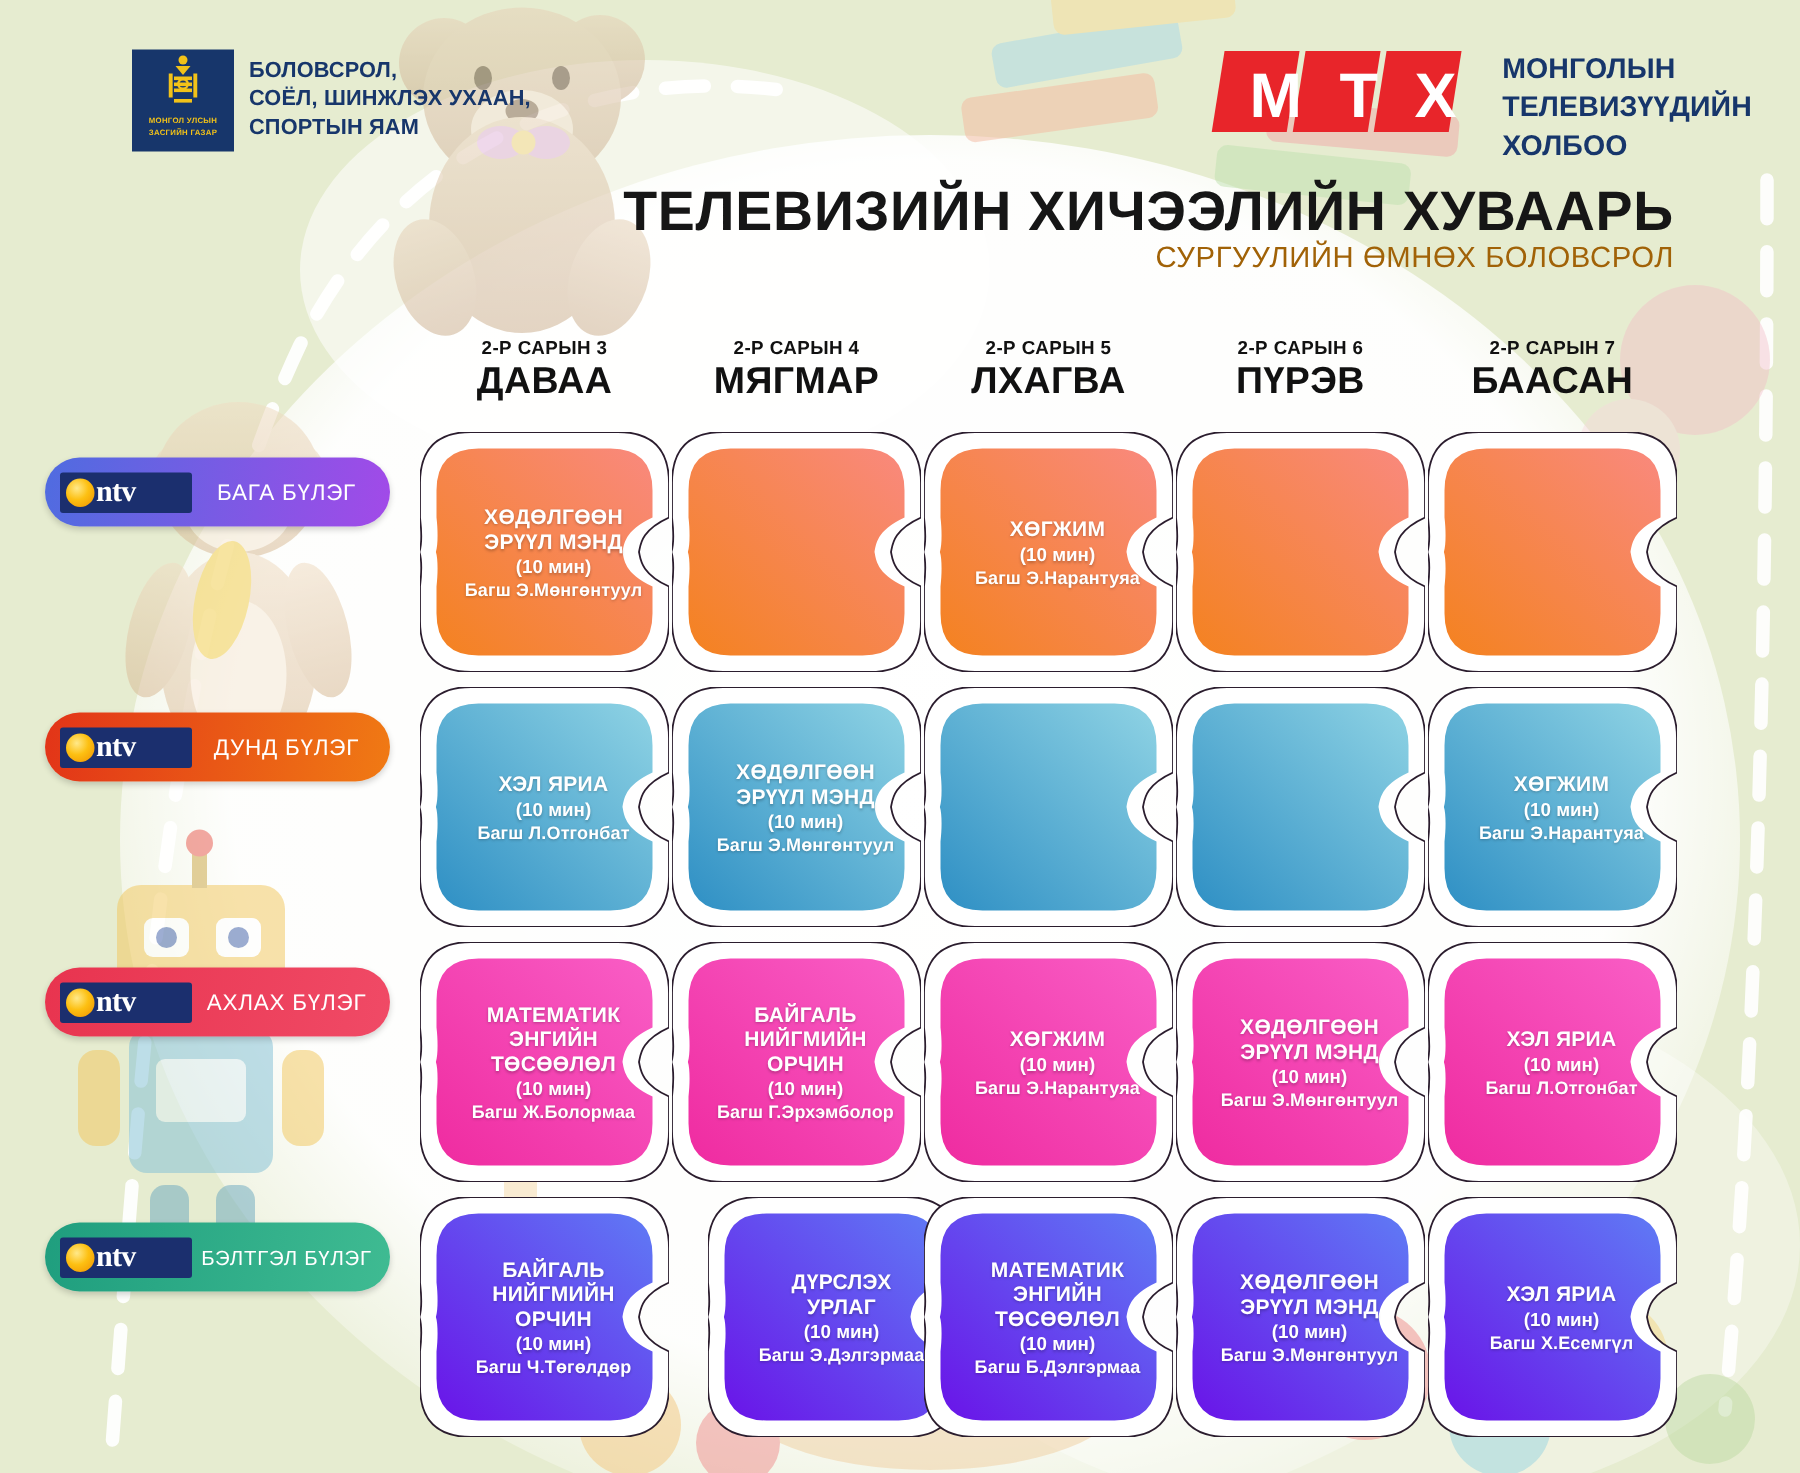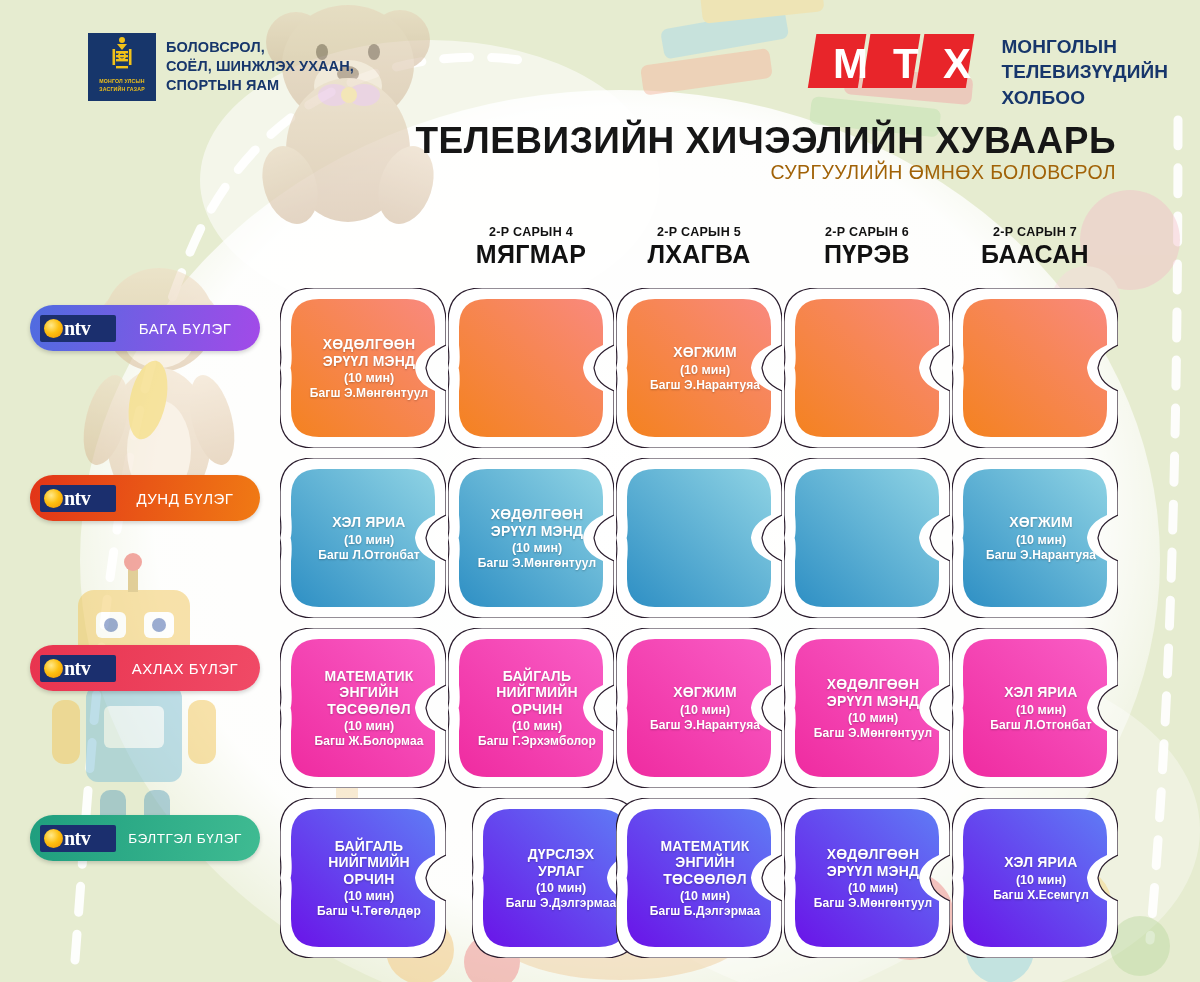--- a/index.html
+++ b/index.html
@@ -49,21 +49,21 @@
   .rows { position:relative; }
   .row { position:relative; height:170px; }
 
   
   .pill {
     position:absolute; left:30px; top:22px;
     width:230px; height:46px; border-radius:23px;
     display:flex; align-items:center; padding-left:10px;
     box-shadow:0 2px 4px rgba(0,0,0,.18);
   }
-  .ntv { width:76px; height:27px; border-radius:2px; background:#1b2f6e;
+  .ntv { width:88px; height:27px; border-radius:2px; background:#1b2f6e;
      display:flex; align-items:center; padding-left:4px; flex:none; }
   .ntv-dot { width:19px; height:19px; border-radius:50%;
      background:radial-gradient(circle at 38% 34%, #ffe98a 0%, #fdc012 45%, #f09000 100%);
      flex:none; }
   .ntv-word { color:#fff; font-family:"Liberation Serif", serif; font-weight:bold;
      font-size:20px; letter-spacing:-.5px; margin-left:1px; line-height:1; }
   .pill-label { flex:1; text-align:center; color:#fff; font-weight:normal;
      font-size:15px; letter-spacing:.5px; padding-right:6px; }
   .pill-label.sm { font-size:13.6px; }
 
@@ -239,20 +239,24 @@
   </div>
 
   <div class="titles">
     <div class="title-main">ТЕЛЕВИЗИЙН ХИЧЭЭЛИЙН ХУВААРЬ</div>
     <div class="title-sub">СУРГУУЛИЙН ӨМНӨХ БОЛОВСРОЛ</div>
   </div>
 </div>
 
 <div class="grid">
   <div class="col-heads" id="col-heads">
+      <div class="col-head" style="left: 280px;">
+        <div class="ch-date">2-Р САРЫН 3</div>
+        <div class="ch-day">ДАВАА</div>
+      </div>
       <div class="col-head" style="left: 448px;">
         <div class="ch-date">2-Р САРЫН 4</div>
         <div class="ch-day">МЯГМАР</div>
       </div>
       <div class="col-head" style="left: 616px;">
         <div class="ch-date">2-Р САРЫН 5</div>
         <div class="ch-day">ЛХАГВА</div>
       </div>
       <div class="col-head" style="left: 784px;">
         <div class="ch-date">2-Р САРЫН 6</div>

